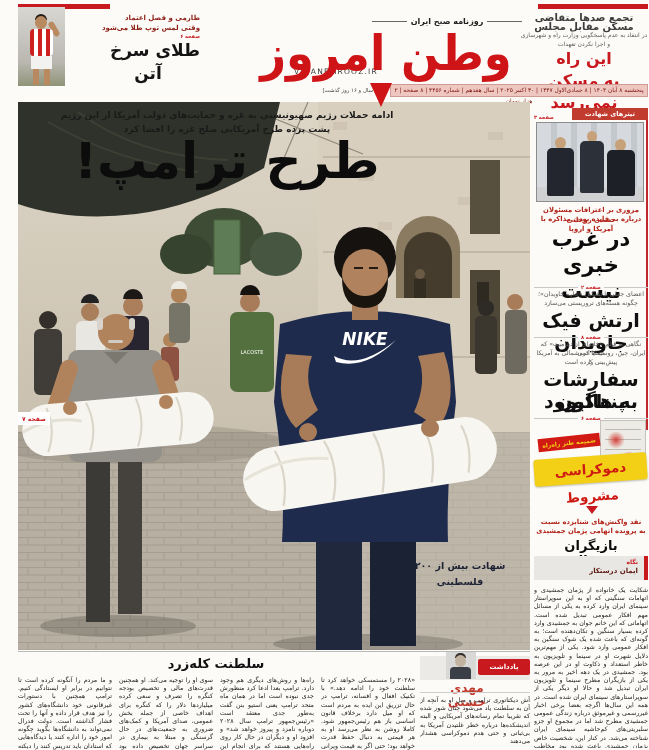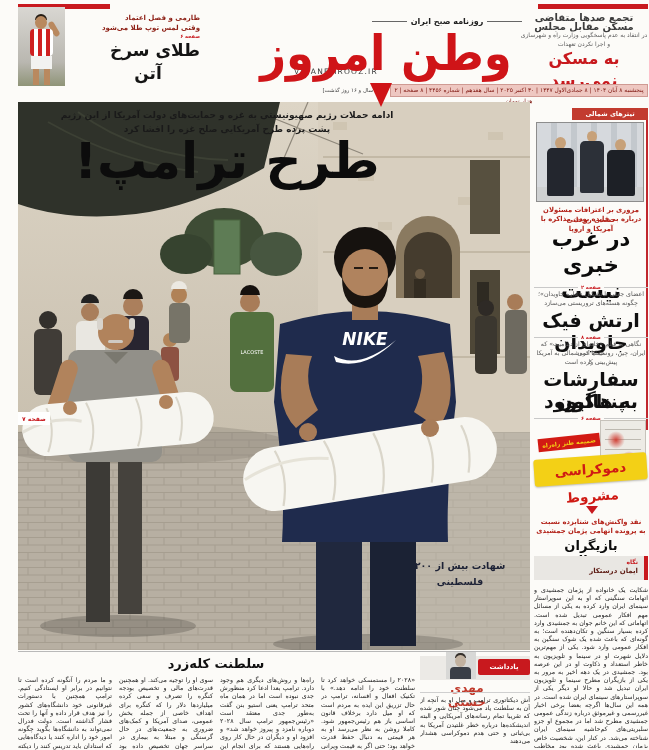--- a/index.html
+++ b/index.html
@@ -149,20 +149,21 @@
       <span class="tagline fa">روزنامه صبح ایران</span>
       <span class="ln"></span>
     </div>
     <div class="logo-text fa">وطن امروز</div>
     <div class="flourish"></div>
   </div>
 
   <div class="abs tr-block fa ctr">
     <div class="tr-k1">تجمع صدها متقاضی مسکن مقابل مجلس</div>
     <div class="tr-k2">در انتقاد به عدم پاسخگویی وزارت راه و شهرسازی و اجرا نکردن تعهدات</div>
+    <div class="tr-title">این راه</div>
     <div class="tr-title">به مسکن نمی‌رسد</div>
     <div class="plabel" style="text-align:left;padding-left:14px;">صفحه ۳</div>
   </div>
 
   <div class="abs datebar-en en">VATAN-E-EMROOZ | VOL.17 | NO.4456 | THU.OCT.30.2025 | ISSN:2008-2886</div>
   <div class="abs datebar-c fa">[۱۱۰ سال و ۱۶ روز گذشت]</div>
   <div class="abs datebar-fa fa">پنجشنبه ۸ آبان ۱۴۰۴ | ۸ جمادی‌الاول ۱۴۴۷ | ۳۰ اکتبر ۲۰۲۵ | سال هفدهم | شماره ۴۴۵۶ | ۸ صفحه | ۲ هزار تومان</div>
 
   <div class="abs photo-wrap">
     <svg class="photo-svg" width="512" height="548" viewBox="0 0 512 548">
@@ -281,21 +282,21 @@
     <div class="lead-headline fa">طرح ترامپ!</div>
     <div class="page-tag fa">صفحه ۷</div>
     <div class="photo-cap fa">
       <div>شهادت بیش از ۲۰۰ فلسطینی</div>
     </div>
   </div>
 
   <div class="abs red-edge"></div>
 
   <div class="abs sidebar fa">
-    <div class="sb-header">تیترهای شمالی</div>
+    <div class="sb-header">تیترهای شهادت</div>
 
     <div class="sb-photo">
       <div class="sb-floor"></div>
       <div class="suit-head" style="left:18px;top:14px;width:11px;height:12px;"></div>
       <div class="suit" style="left:10px;top:25px;width:27px;height:48px;background:#23262e;"></div>
       <div class="suit-head" style="left:50px;top:8px;width:10px;height:11px;"></div>
       <div class="suit" style="left:43px;top:18px;width:24px;height:52px;background:#2c3038;"></div>
       <div class="suit-head" style="left:78px;top:16px;width:11px;height:12px;"></div>
       <div class="suit" style="left:70px;top:27px;width:28px;height:46px;background:#1d2026;"></div>
     </div>

